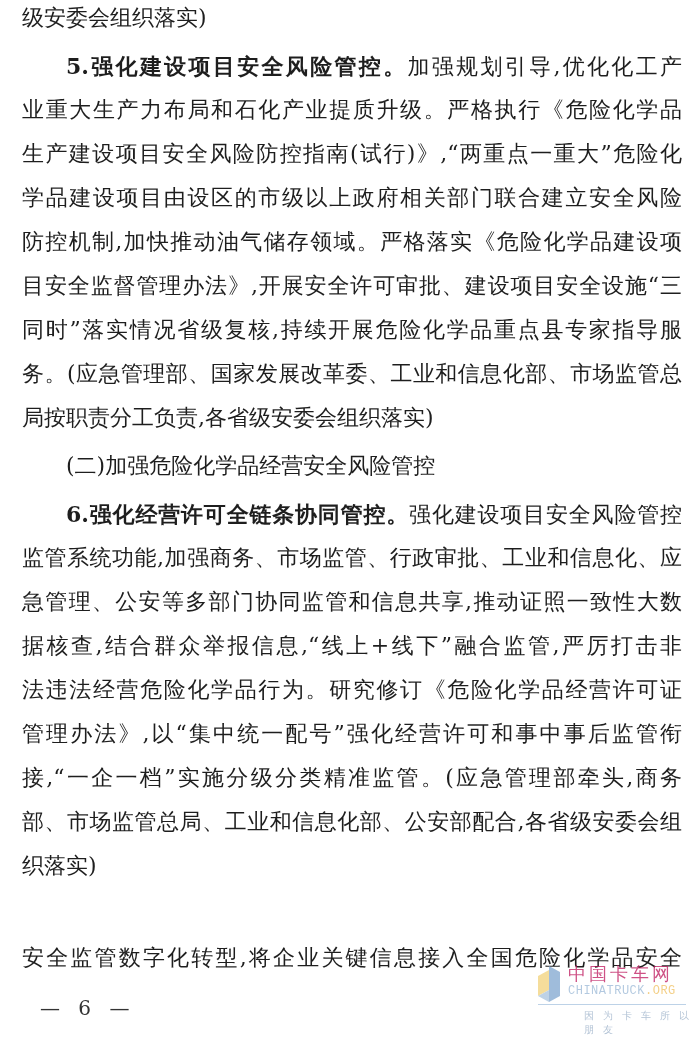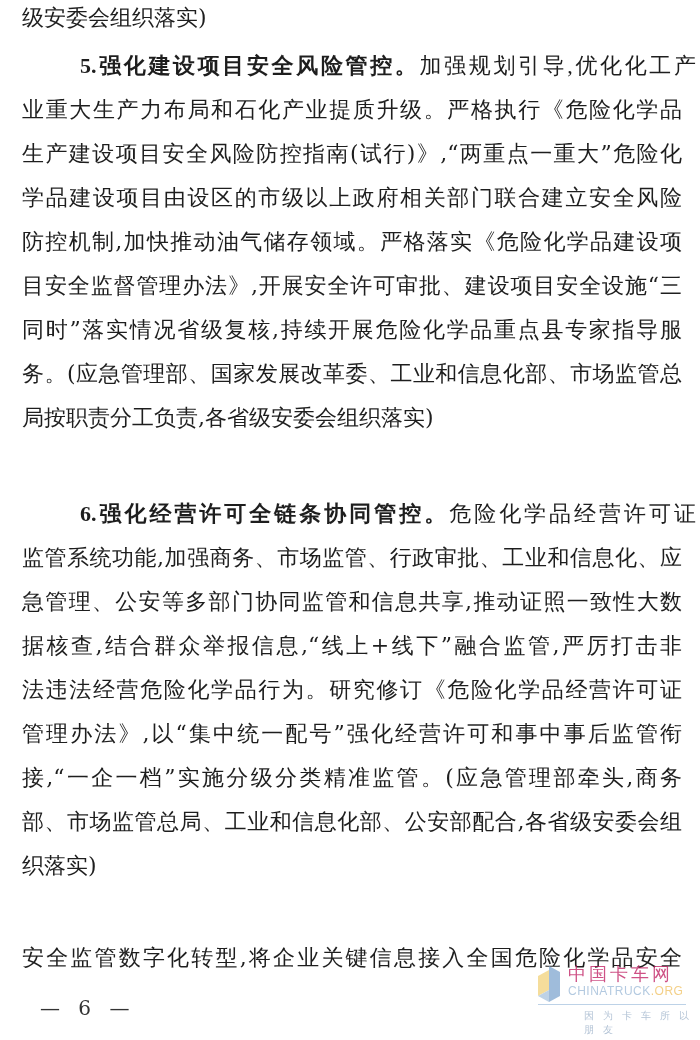--- a/index.html
+++ b/index.html
@@ -27,21 +27,21 @@
       width: 660px;
       font-size: 22px;
       line-height: 30px;
       height: 30px;
       white-space: nowrap;
       text-align: justify;
       text-align-last: justify;
       letter-spacing: 0px;
     }
     .line.short { text-align-last: left; }
-    .line.indent { left: 80px; width: 616px; font-family: Liberation Serif, serif; }
+    .line.indent { left: 66px; width: 616px; }
     .bold { font-weight: bold; }
     .page-num {
       position: absolute;
       left: 40px;
       top: 995px;
       font-size: 20px;
       line-height: 26px;
       letter-spacing: 6px;
       color: #333;
     }
@@ -64,21 +64,21 @@
       font-size: 18px;
       color: #be185d;
       letter-spacing: 3px;
       font-family: "DejaVu Serif", serif;
     }
     .wm-en {
       position: absolute;
       left: 30px; top: 22px;
       font-size: 12px;
       color: #9ab8d6;
-      font-family: Liberation Sans, sans-serif;
+      font-family: Liberation Mono, monospace;
       letter-spacing: 0.5px;
     }
     .wm-en .org { color: #f0c060; }
     .wm-rule {
       position: absolute;
       left: 0; top: 42px;
       width: 148px; height: 1px;
       background: #a8c4e0;
     }
     .wm-slogan {
@@ -102,22 +102,23 @@
 
   <div class="line" style="top:95px"><span>业重大生产力布局和石化产业提质升级。严格执行《危险化学品</span></div>
   <div class="line" style="top:139px"><span>生产建设项目安全风险防控指南(试行)》,“两重点一重大”危险化</span></div>
   <div class="line" style="top:183px"><span>学品建设项目由设区的市级以上政府相关部门联合建立安全风险</span></div>
   <div class="line" style="top:227px"><span>防控机制,加快推动油气储存领域。严格落实《危险化学品建设项</span></div>
   <div class="line" style="top:315px"><span>同时”落实情况省级复核,持续开展危险化学品重点县专家指导服</span></div>
   <div class="line" style="top:271px"><span>目安全监督管理办法》,开展安全许可审批、建设项目安全设施“三</span></div>
   <div class="line" style="top:359px"><span>务。(应急管理部、国家发展改革委、工业和信息化部、市场监管总</span></div>
   <div class="line short" style="top:403px"><span>局按职责分工负责,各省级安委会组织落实)</span></div>
 
+  <div class="line indent short" style="top:451px"><span>(二)加强危险化学品经营安全风险管控</span></div>
 
-  <div class="line indent" style="top:499px"><span class="bold">6.强化经营许可全链条协同管控。</span><span>危险化学品经营许可证</span></div>
+  <div class="line indent" style="top:499px"><span class="bold">6.强化经营许可全链条协同管控。</span><span>强化建设项目安全风险管控</span></div>
 
   <div class="line" style="top:543px"><span>监管系统功能,加强商务、市场监管、行政审批、工业和信息化、应</span></div>
   <div class="line" style="top:587px"><span>急管理、公安等多部门协同监管和信息共享,推动证照一致性大数</span></div>
   <div class="line" style="top:631px"><span>据核查,结合群众举报信息,“线上+线下”融合监管,严厉打击非</span></div>
   <div class="line" style="top:675px"><span>法违法经营危险化学品行为。研究修订《危险化学品经营许可证</span></div>
   <div class="line" style="top:719px"><span>管理办法》,以“集中统一配号”强化经营许可和事中事后监管衔</span></div>
   <div class="line" style="top:763px"><span>接,“一企一档”实施分级分类精准监管。(应急管理部牵头,商务</span></div>
   <div class="line" style="top:807px"><span>部、市场监管总局、工业和信息化部、公安部配合,各省级安委会组</span></div>
   <div class="line short" style="top:851px"><span>织落实)</span></div>
 

